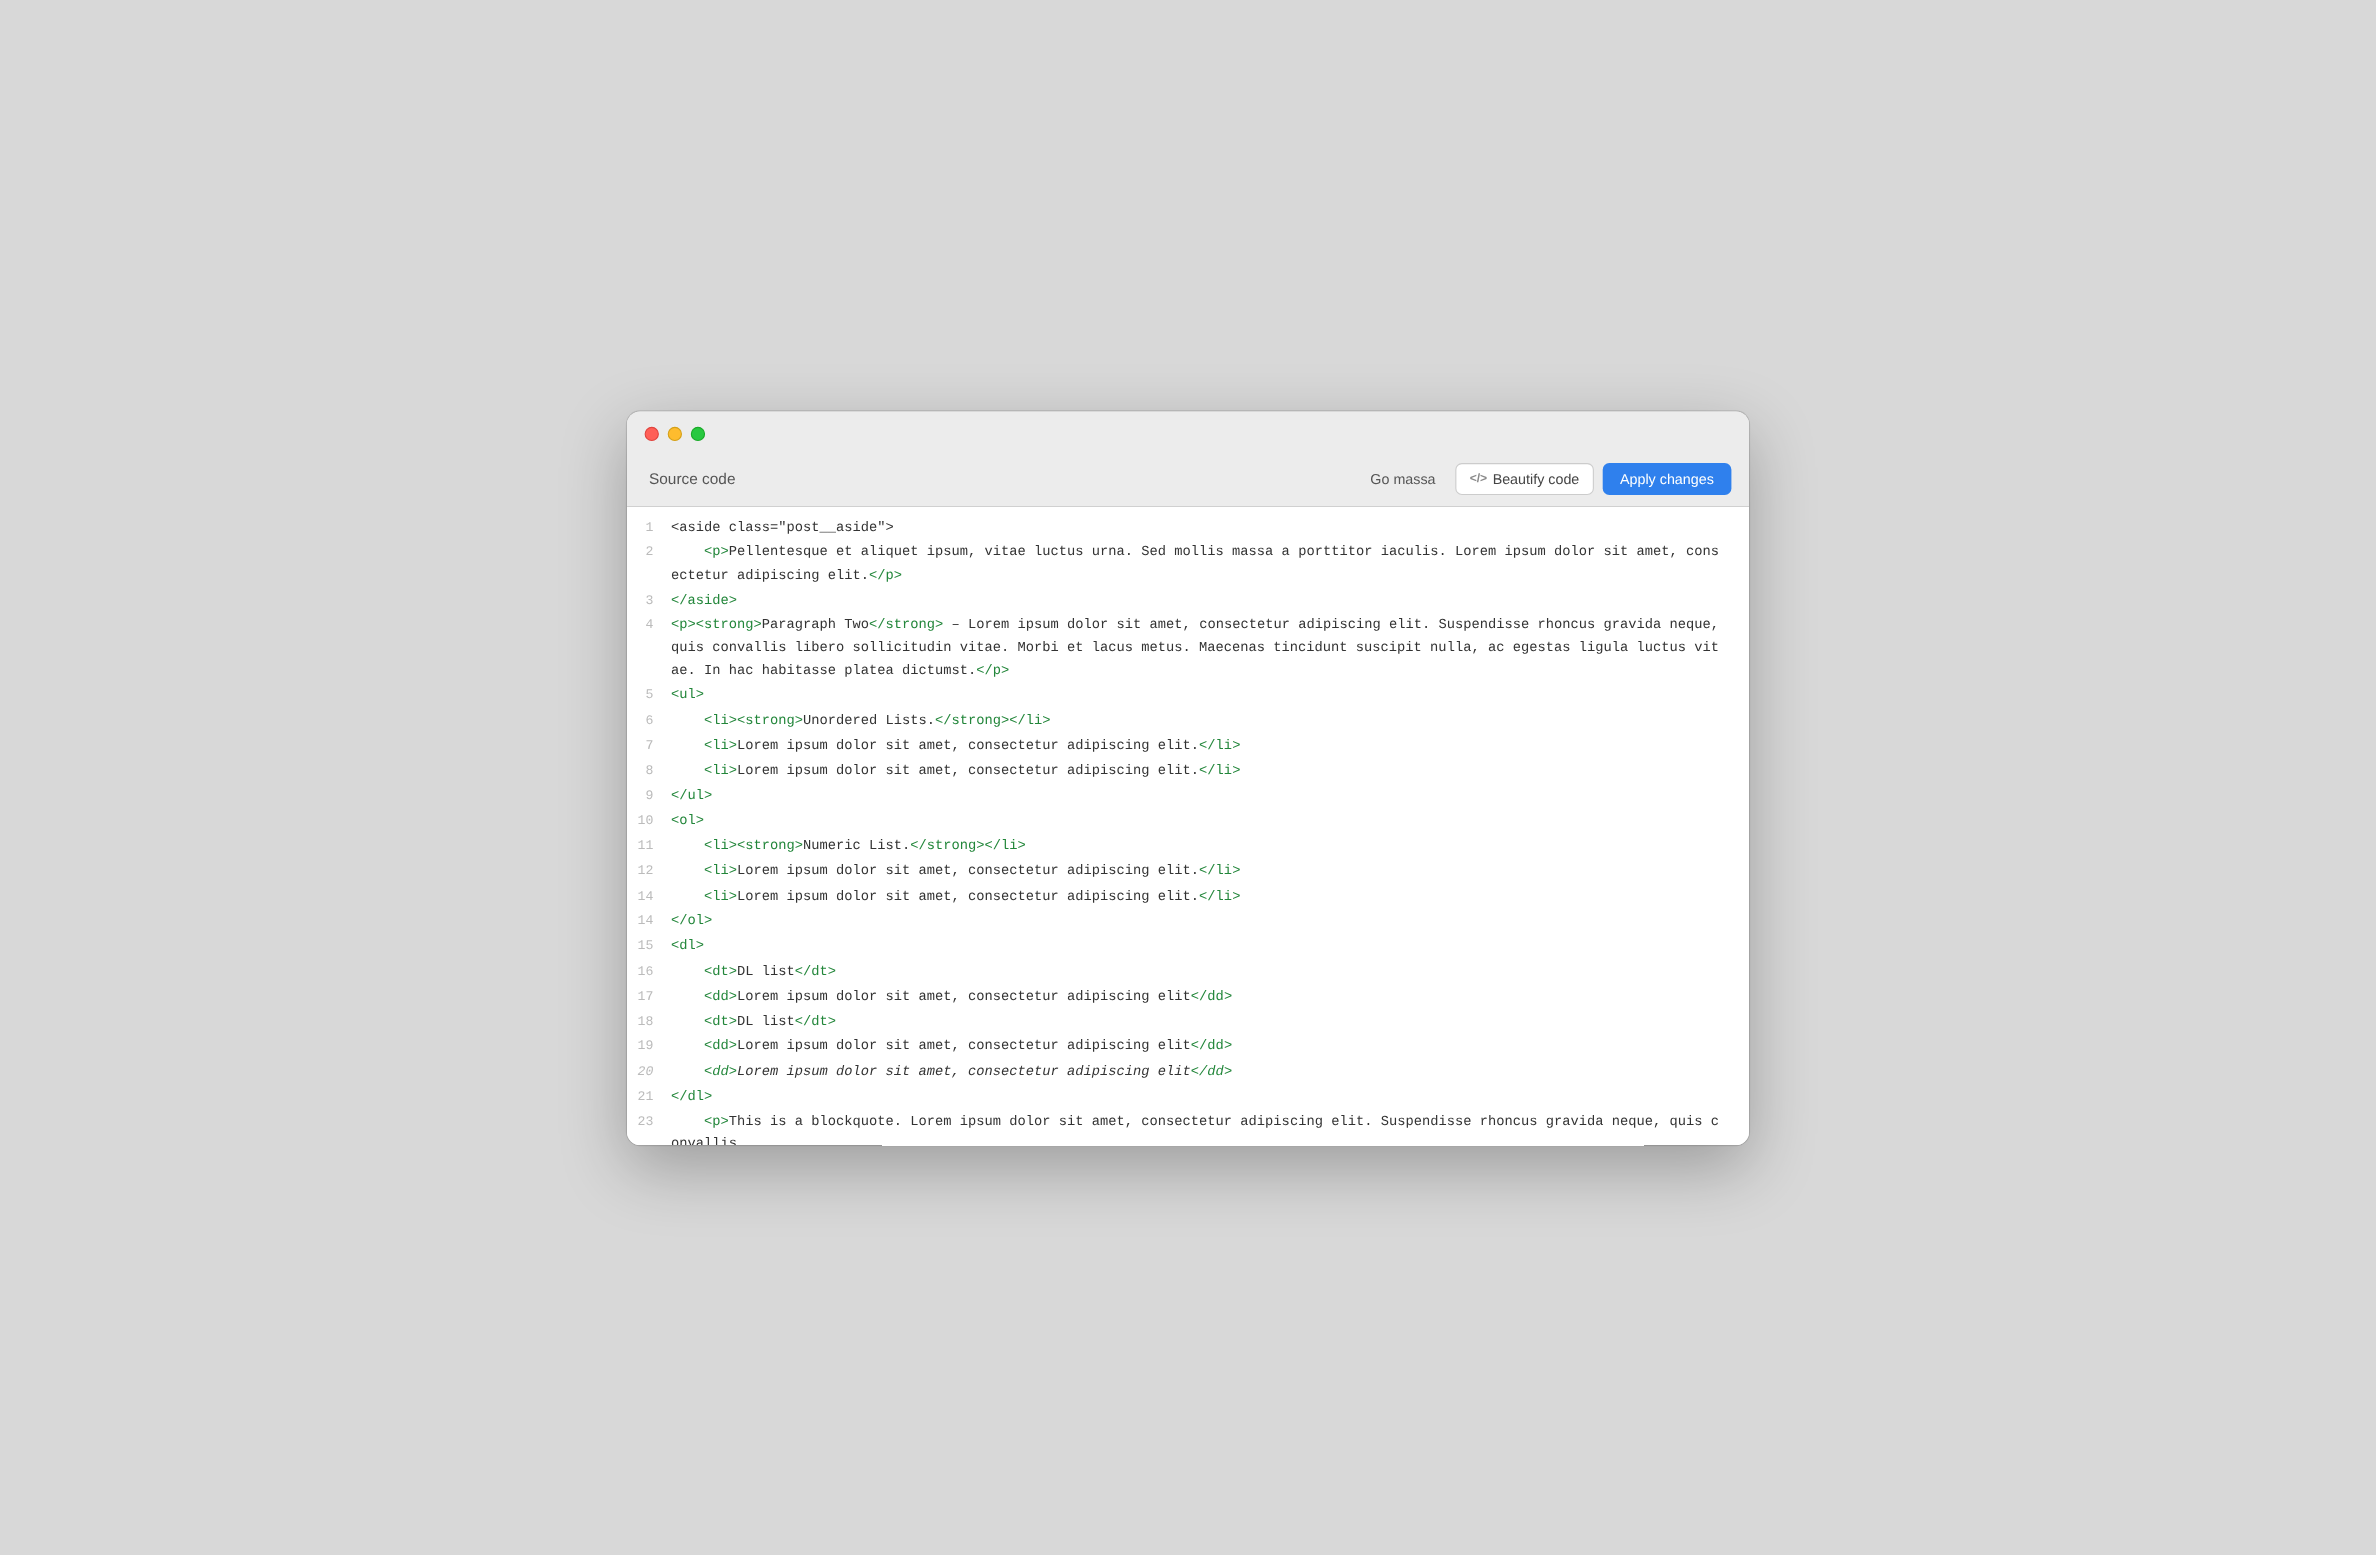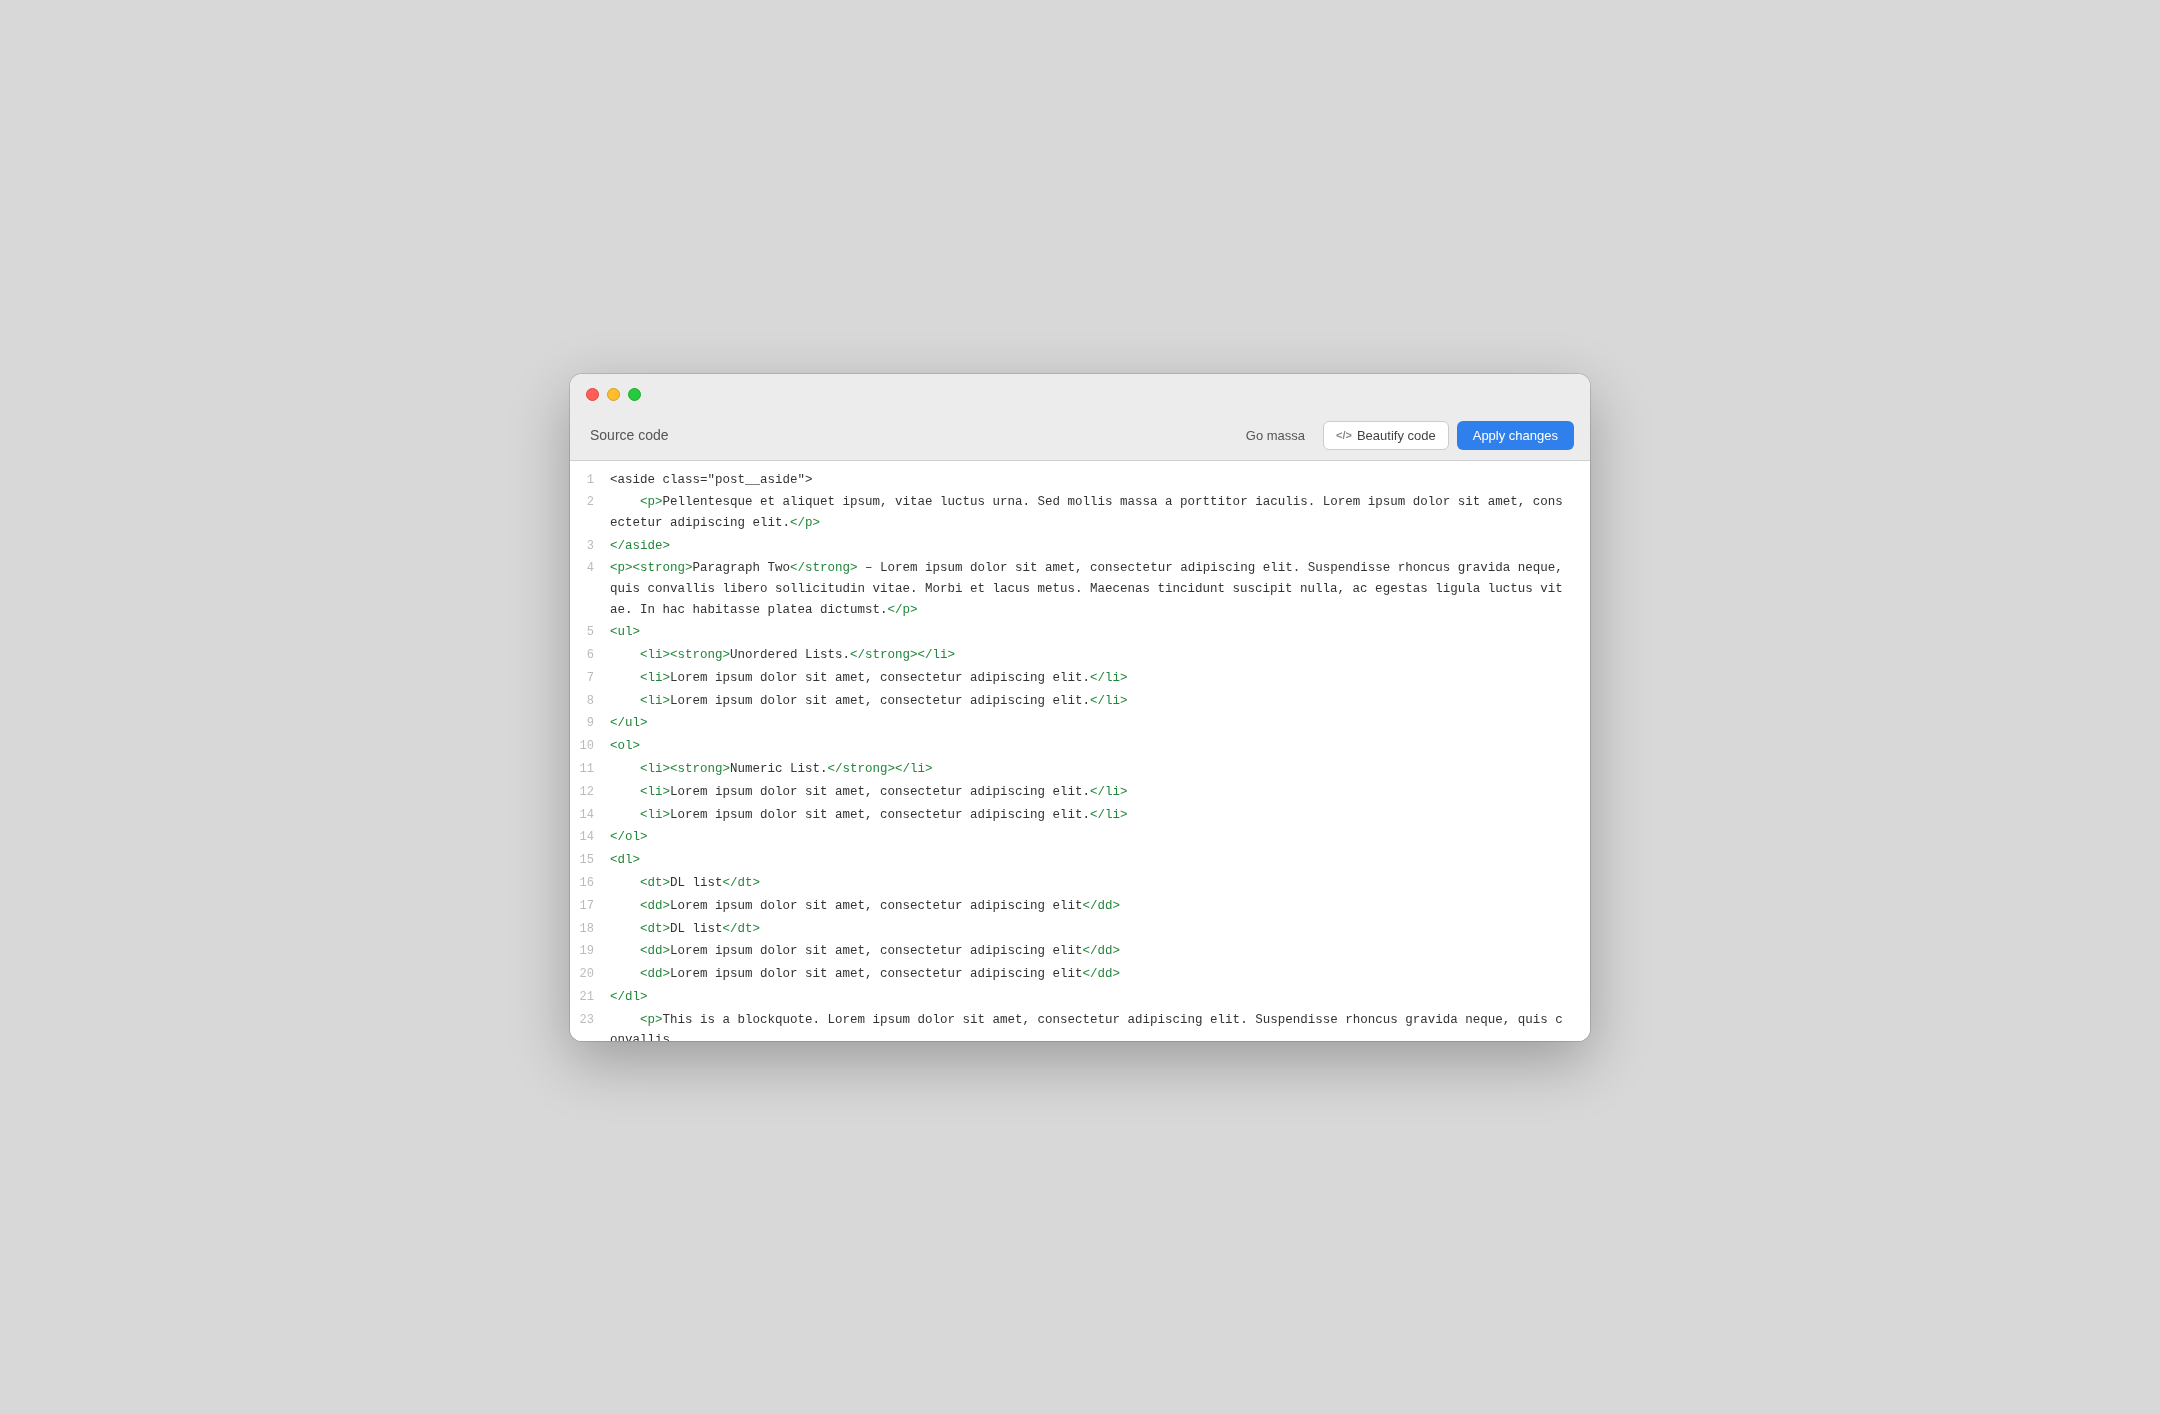--- a/index.html
+++ b/index.html
@@ -117,21 +117,21 @@
             <span style="flex: 1 1 0%; white-space: pre-wrap; word-break: break-all; padding-right: 20px; color: rgb(51, 51, 51);">    <span style="color:#22863a"><span style="color:#22863a">&lt;dd&gt;</span></span>Lorem ipsum dolor sit amet, consectetur adipiscing elit<span style="color:#22863a"><span style="color:#22863a">&lt;/dd&gt;</span></span></span>
           </div>
           <div style="display: flex; align-items: flex-start; padding: 1px 0px;">
             <span style="min-width: 40px; width: 40px; text-align: right; padding-right: 16px; color: rgb(187, 187, 187); user-select: none; font-size: 12px; padding-top: 1px; flex-shrink: 0;">18</span>
             <span style="flex: 1 1 0%; white-space: pre-wrap; word-break: break-all; padding-right: 20px; color: rgb(51, 51, 51);">    <span style="color:#22863a"><span style="color:#22863a">&lt;dt&gt;</span></span>DL list<span style="color:#22863a"><span style="color:#22863a">&lt;/dt&gt;</span></span></span>
           </div>
           <div style="display: flex; align-items: flex-start; padding: 1px 0px;">
             <span style="min-width: 40px; width: 40px; text-align: right; padding-right: 16px; color: rgb(187, 187, 187); user-select: none; font-size: 12px; padding-top: 1px; flex-shrink: 0;">19</span>
             <span style="flex: 1 1 0%; white-space: pre-wrap; word-break: break-all; padding-right: 20px; color: rgb(51, 51, 51);">    <span style="color:#22863a"><span style="color:#22863a">&lt;dd&gt;</span></span>Lorem ipsum dolor sit amet, consectetur adipiscing elit<span style="color:#22863a"><span style="color:#22863a">&lt;/dd&gt;</span></span></span>
           </div>
-          <div style="display: flex; align-items: flex-start; padding: 1px 0px;">
+          <div style="display: flex; align-items: flex-start; padding: 1px 0px; font-style: italic;">
             <span style="min-width: 40px; width: 40px; text-align: right; padding-right: 16px; color: rgb(187, 187, 187); user-select: none; font-size: 12px; padding-top: 1px; flex-shrink: 0;">20</span>
             <span style="flex: 1 1 0%; white-space: pre-wrap; word-break: break-all; padding-right: 20px; color: rgb(51, 51, 51);">    <span style="color:#22863a"><span style="color:#22863a">&lt;dd&gt;</span></span>Lorem ipsum dolor sit amet, consectetur adipiscing elit<span style="color:#22863a"><span style="color:#22863a">&lt;/dd&gt;</span></span></span>
           </div>
           <div style="display: flex; align-items: flex-start; padding: 1px 0px;">
             <span style="min-width: 40px; width: 40px; text-align: right; padding-right: 16px; color: rgb(187, 187, 187); user-select: none; font-size: 12px; padding-top: 1px; flex-shrink: 0;">21</span>
             <span style="flex: 1 1 0%; white-space: pre-wrap; word-break: break-all; padding-right: 8px; color: rgb(51, 51, 51);"><span style="color:#22863a"><span style="color:#22863a">&lt;/dl&gt;</span></span></span>
           </div>
           <div style="display: flex; align-items: flex-start; padding: 1px 0px;">
             <span style="min-width: 40px; width: 40px; text-align: right; padding-right: 16px; color: rgb(187, 187, 187); user-select: none; font-size: 12px; padding-top: 1px; flex-shrink: 0;">23</span>
             <span style="flex: 1 1 0%; white-space: pre-wrap; word-break: break-all; padding-right: 20px; color: rgb(51, 51, 51);">    <span style="color:#22863a"><span style="color:#22863a">&lt;p&gt;</span></span>This is a blockquote. Lorem ipsum dolor sit amet, consectetur adipiscing elit. Suspendisse rhoncus gravida neque, quis convallis..</span>

